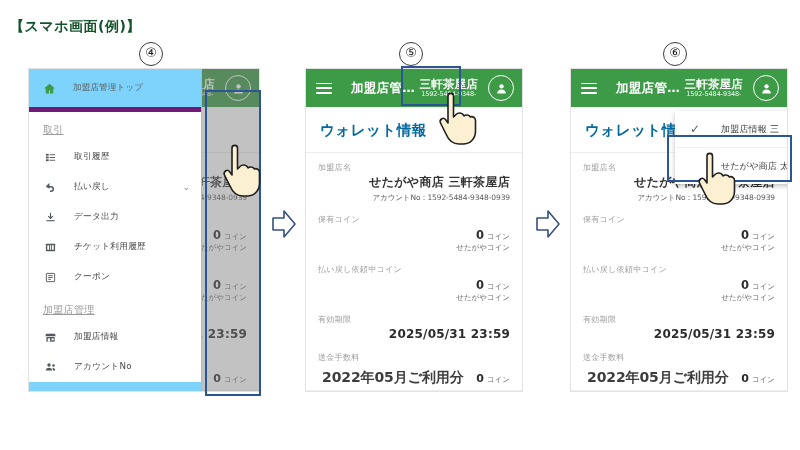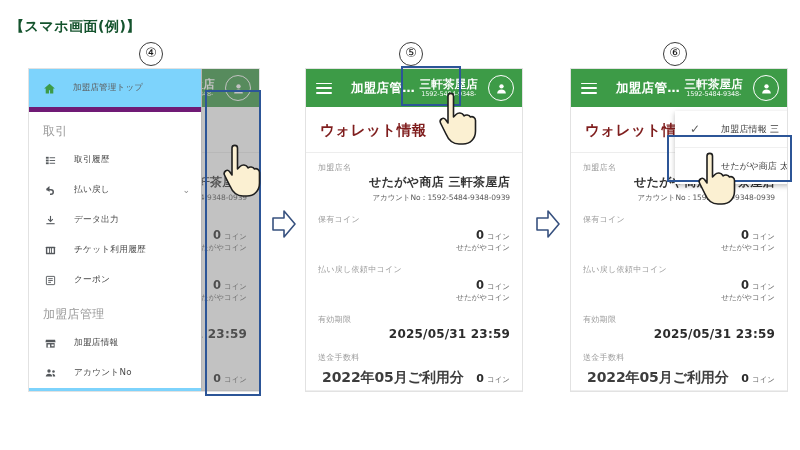--- a/index.html
+++ b/index.html
@@ -78,21 +78,21 @@
   .drawer-top{
     height:38px;display:flex;align-items:center;
     border-bottom:5px solid #701a75;background:#7dd3fc;
   }
   .dw-home{margin-left:14px;width:14px;flex:none;display:flex;}
   .dw-home svg{display:block;}
   .drawer-top .dw-label{
     margin-left:16px;font-size:8.5px;color:#5d5d5d;letter-spacing:.2px;
   }
   .dw-section{
-    font-size:12px;color:#9a9a9a;padding:11px 0 5px 14px;letter-spacing:.3px;
+    font-size:10px;color:#9a9a9a;padding:11px 0 5px 14px;letter-spacing:.3px;text-decoration:underline;
   }
   .dw-item{
     display:flex;align-items:center;height:30px;position:relative;
   }
   .dw-item.active{background:#7dd3fc;}
   .dw-ico{
     width:15px;margin-left:14px;flex:none;
     display:flex;align-items:center;justify-content:center;
     color:#54585c;
   }
@@ -100,21 +100,21 @@
   .dw-txt{
     margin-left:16px;font-size:8.7px;color:#4a4a4a;letter-spacing:.2px;
     white-space:nowrap;
   }
   .dw-chev{
     margin-left:auto;margin-right:11px;font-size:9px;color:#8d8d8d;
   }
 
   
   .wallet-title{
-    font-size:14.5px;font-weight:bold;color:#7f1d1d;
+    font-size:14.5px;font-weight:bold;color:#0369a1;
     padding:14px 0 12px 14px;border-bottom:1px solid #ededed;
     letter-spacing:.5px;
   }
   .w-block{padding:9px 12px 2px 12px;}
   .w-label{font-size:8px;color:#9c9c9c;letter-spacing:.3px;}
   .w-right{text-align:right;}
   .w-store{font-size:12px;font-weight:bold;color:#333;letter-spacing:.3px;margin-top:1px;}
   .w-acct{font-size:7.5px;color:#5a5a5a;letter-spacing:-.1px;margin-top:2px;}
   .w-amt{font-size:11.5px;font-weight:bold;color:#2c2c2c;margin-top:3px;}
   .w-amt .unit{font-size:7.5px;font-weight:normal;color:#6a6a6a;margin-left:3px;}

